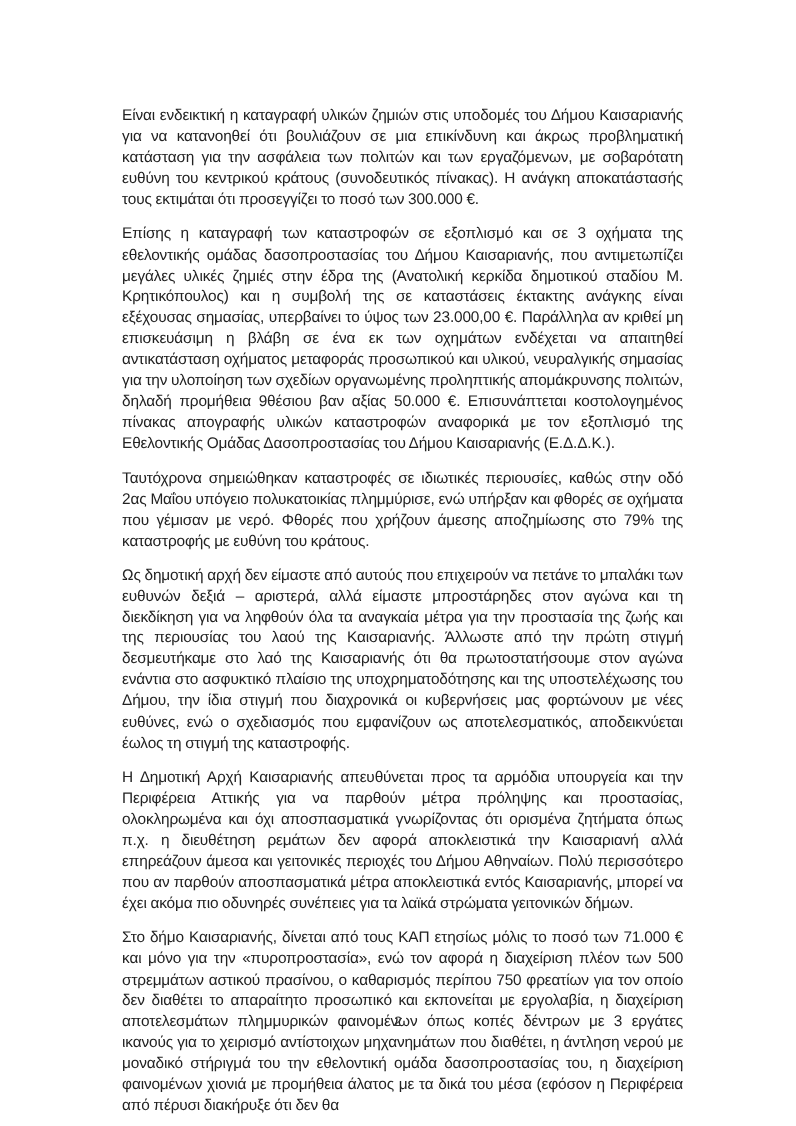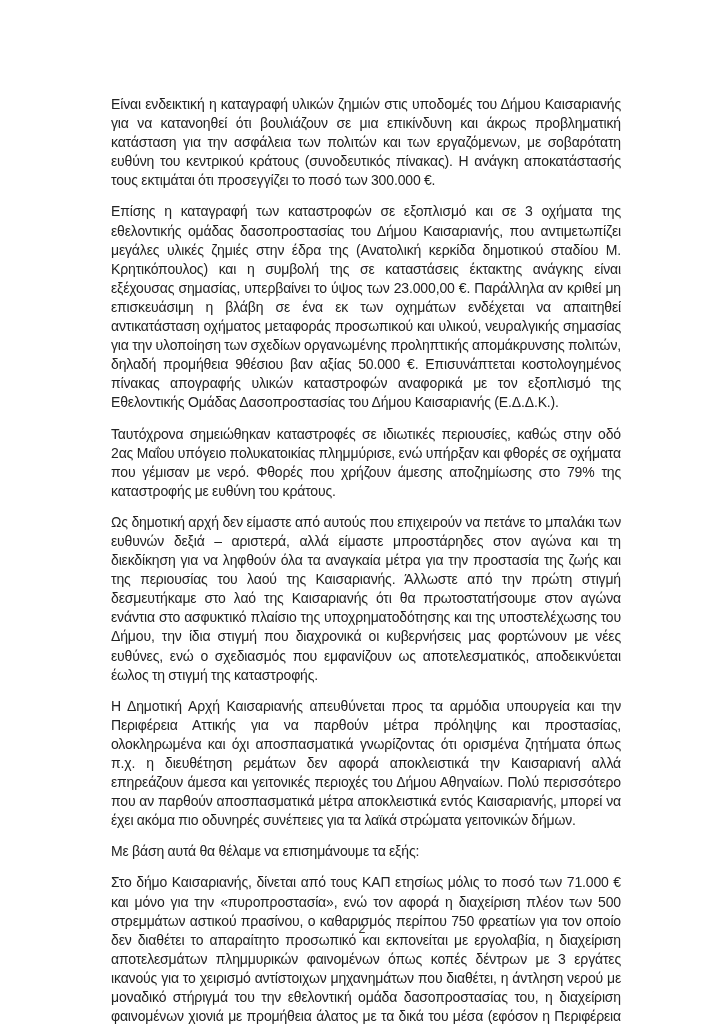--- a/index.html
+++ b/index.html
@@ -44,17 +44,16 @@
   </style>
 </head>
 <body>
 
 <div class="page">
   <p class="para">Είναι ενδεικτική η καταγραφή υλικών ζημιών στις υποδομές του Δήμου Καισαριανής για να κατανοηθεί ότι βουλιάζουν σε μια επικίνδυνη και άκρως προβληματική κατάσταση για την ασφάλεια των πολιτών και των εργαζόμενων, με σοβαρότατη ευθύνη του κεντρικού κράτους (συνοδευτικός πίνακας). Η ανάγκη αποκατάστασής τους εκτιμάται ότι προσεγγίζει το ποσό των 300.000 €.</p>
   <p class="para">Επίσης η καταγραφή των καταστροφών σε εξοπλισμό και σε 3 οχήματα της εθελοντικής ομάδας δασοπροστασίας του Δήμου Καισαριανής, που αντιμετωπίζει μεγάλες υλικές ζημιές στην έδρα της (Ανατολική κερκίδα δημοτικού σταδίου Μ. Κρητικόπουλος) και η συμβολή της σε καταστάσεις έκτακτης ανάγκης είναι εξέχουσας σημασίας, υπερβαίνει το ύψος των 23.000,00 €. Παράλληλα αν κριθεί μη επισκευάσιμη η βλάβη σε ένα εκ των οχημάτων ενδέχεται να απαιτηθεί αντικατάσταση οχήματος μεταφοράς προσωπικού και υλικού, νευραλγικής σημασίας για την υλοποίηση των σχεδίων οργανωμένης προληπτικής απομάκρυνσης πολιτών, δηλαδή προμήθεια 9θέσιου βαν αξίας 50.000 €. Επισυνάπτεται κοστολογημένος πίνακας απογραφής υλικών καταστροφών αναφορικά με τον εξοπλισμό της Εθελοντικής Ομάδας Δασοπροστασίας του Δήμου Καισαριανής (Ε.Δ.Δ.Κ.).</p>
   <p class="para">Ταυτόχρονα σημειώθηκαν καταστροφές σε ιδιωτικές περιουσίες, καθώς στην οδό 2ας Μαΐου υπόγειο πολυκατοικίας πλημμύρισε, ενώ υπήρξαν και φθορές σε οχήματα που γέμισαν με νερό. Φθορές που χρήζουν άμεσης αποζημίωσης στο 79% της καταστροφής με ευθύνη του κράτους.</p>
   <p class="para">Ως δημοτική αρχή δεν είμαστε από αυτούς που επιχειρούν να πετάνε το μπαλάκι των ευθυνών δεξιά – αριστερά, αλλά είμαστε μπροστάρηδες στον αγώνα και τη διεκδίκηση για να ληφθούν όλα τα αναγκαία μέτρα για την προστασία της ζωής και της περιουσίας του λαού της Καισαριανής. Άλλωστε από την πρώτη στιγμή δεσμευτήκαμε στο λαό της Καισαριανής ότι θα πρωτοστατήσουμε στον αγώνα ενάντια στο ασφυκτικό πλαίσιο της υποχρηματοδότησης και της υποστελέχωσης του Δήμου, την ίδια στιγμή που διαχρονικά οι κυβερνήσεις μας φορτώνουν με νέες ευθύνες, ενώ ο σχεδιασμός που εμφανίζουν ως αποτελεσματικός, αποδεικνύεται έωλος τη στιγμή της καταστροφής.</p>
   <p class="para">Η Δημοτική Αρχή Καισαριανής απευθύνεται προς τα αρμόδια υπουργεία και την Περιφέρεια Αττικής για να παρθούν μέτρα πρόληψης και προστασίας, ολοκληρωμένα και όχι αποσπασματικά γνωρίζοντας ότι ορισμένα ζητήματα όπως π.χ. η διευθέτηση ρεμάτων δεν αφορά αποκλειστικά την Καισαριανή αλλά επηρεάζουν άμεσα και γειτονικές περιοχές του Δήμου Αθηναίων. Πολύ περισσότερο που αν παρθούν αποσπασματικά μέτρα αποκλειστικά εντός Καισαριανής, μπορεί να έχει ακόμα πιο οδυνηρές συνέπειες για τα λαϊκά στρώματα γειτονικών δήμων.</p>
-  <p class="para p-ragged">Με βάση αυτά θα θέλαμε να επισημάνουμε τα εξής:</p>
   <p class="para">Στο δήμο Καισαριανής, δίνεται από τους ΚΑΠ ετησίως μόλις το ποσό των 71.000 € και μόνο για την «πυροπροστασία», ενώ τον αφορά η διαχείριση πλέον των 500 στρεμμάτων αστικού πρασίνου, ο καθαρισμός περίπου 750 φρεατίων για τον οποίο δεν διαθέτει το απαραίτητο προσωπικό και εκπονείται με εργολαβία, η διαχείριση αποτελεσμάτων πλημμυρικών φαινομένων όπως κοπές δέντρων με 3 εργάτες ικανούς για το χειρισμό αντίστοιχων μηχανημάτων που διαθέτει, η άντληση νερού με μοναδικό στήριγμά του την εθελοντική ομάδα δασοπροστασίας του, η διαχείριση φαινομένων χιονιά με προμήθεια άλατος με τα δικά του μέσα (εφόσον η Περιφέρεια από πέρυσι διακήρυξε ότι δεν θα</p>
 </div>
 
 <div class="page-number">2</div>
 
 </body></html>

